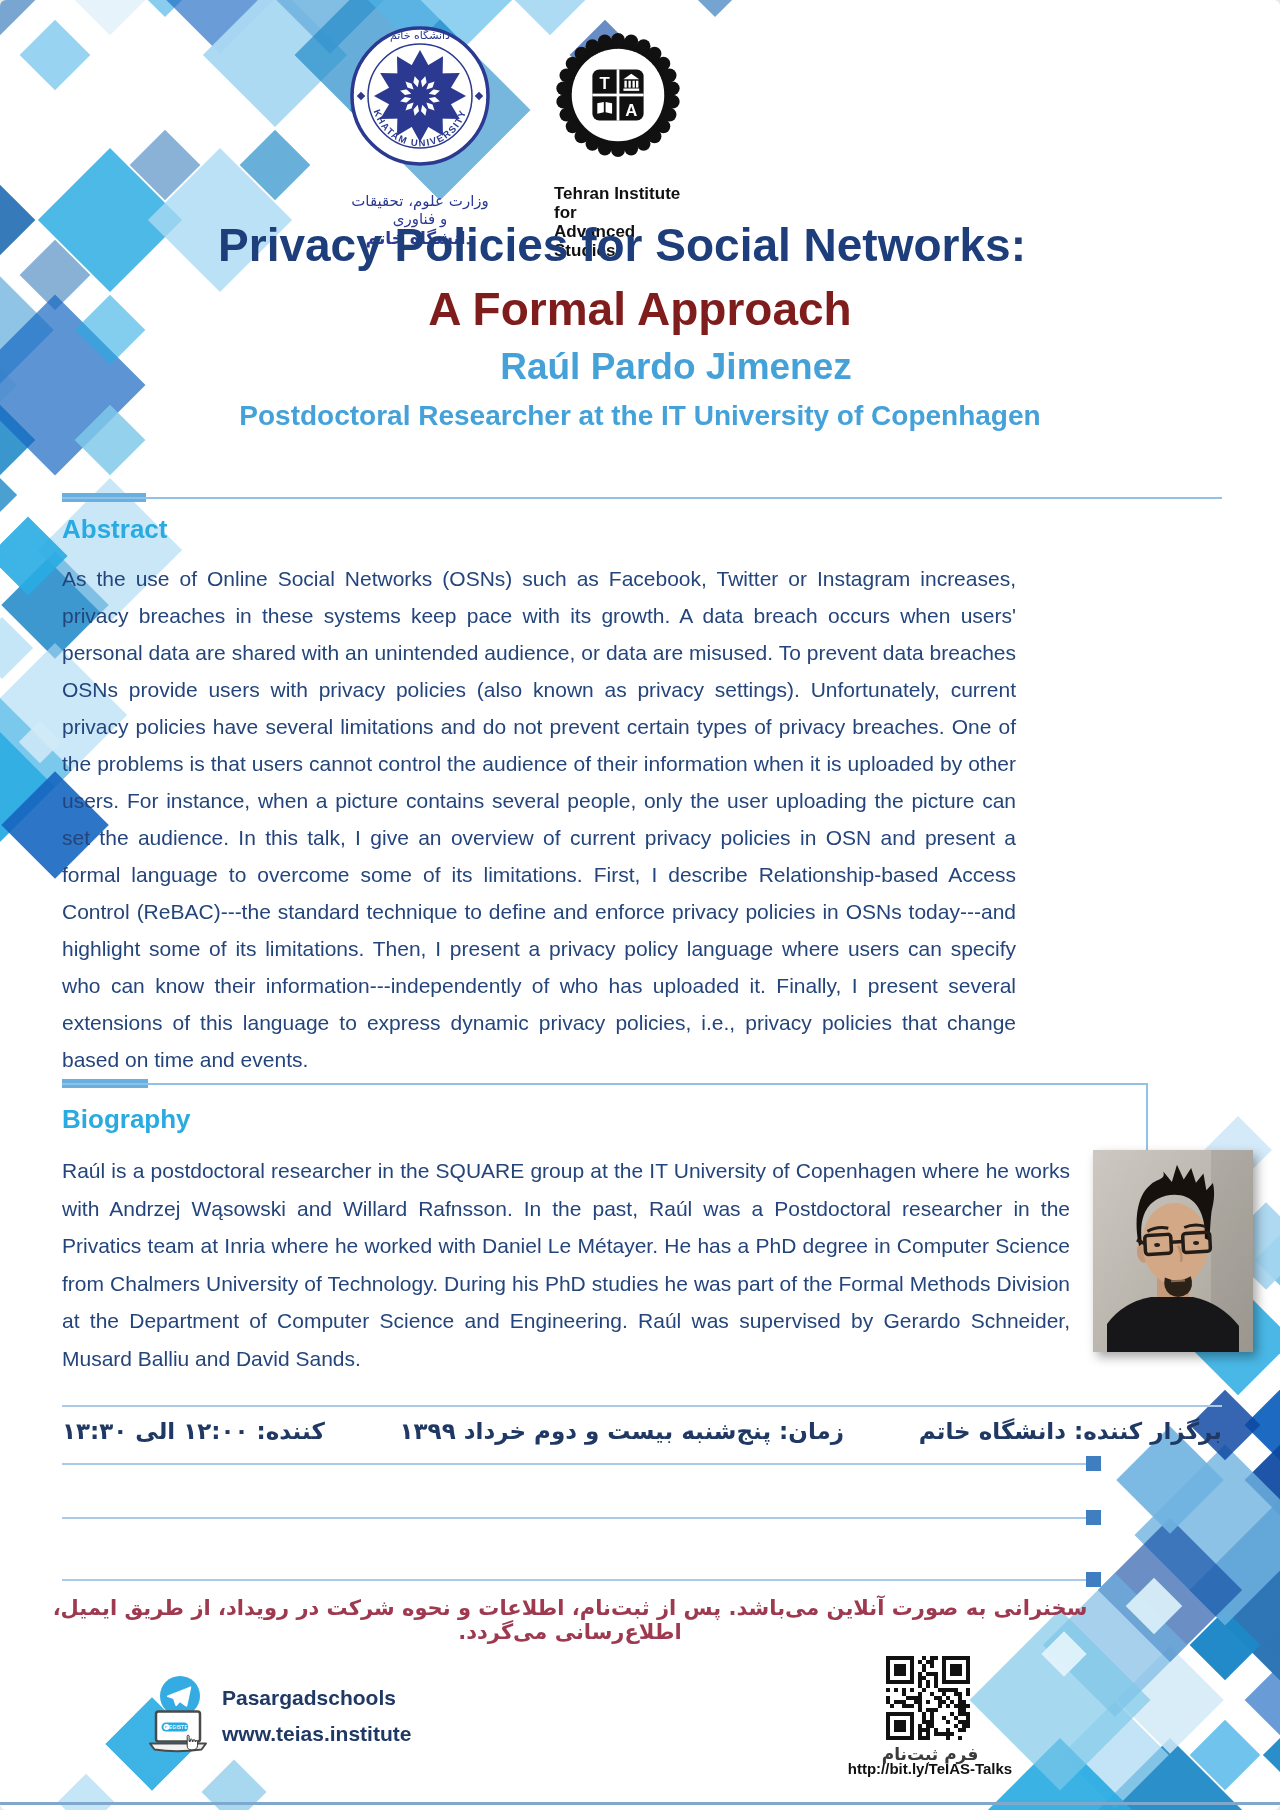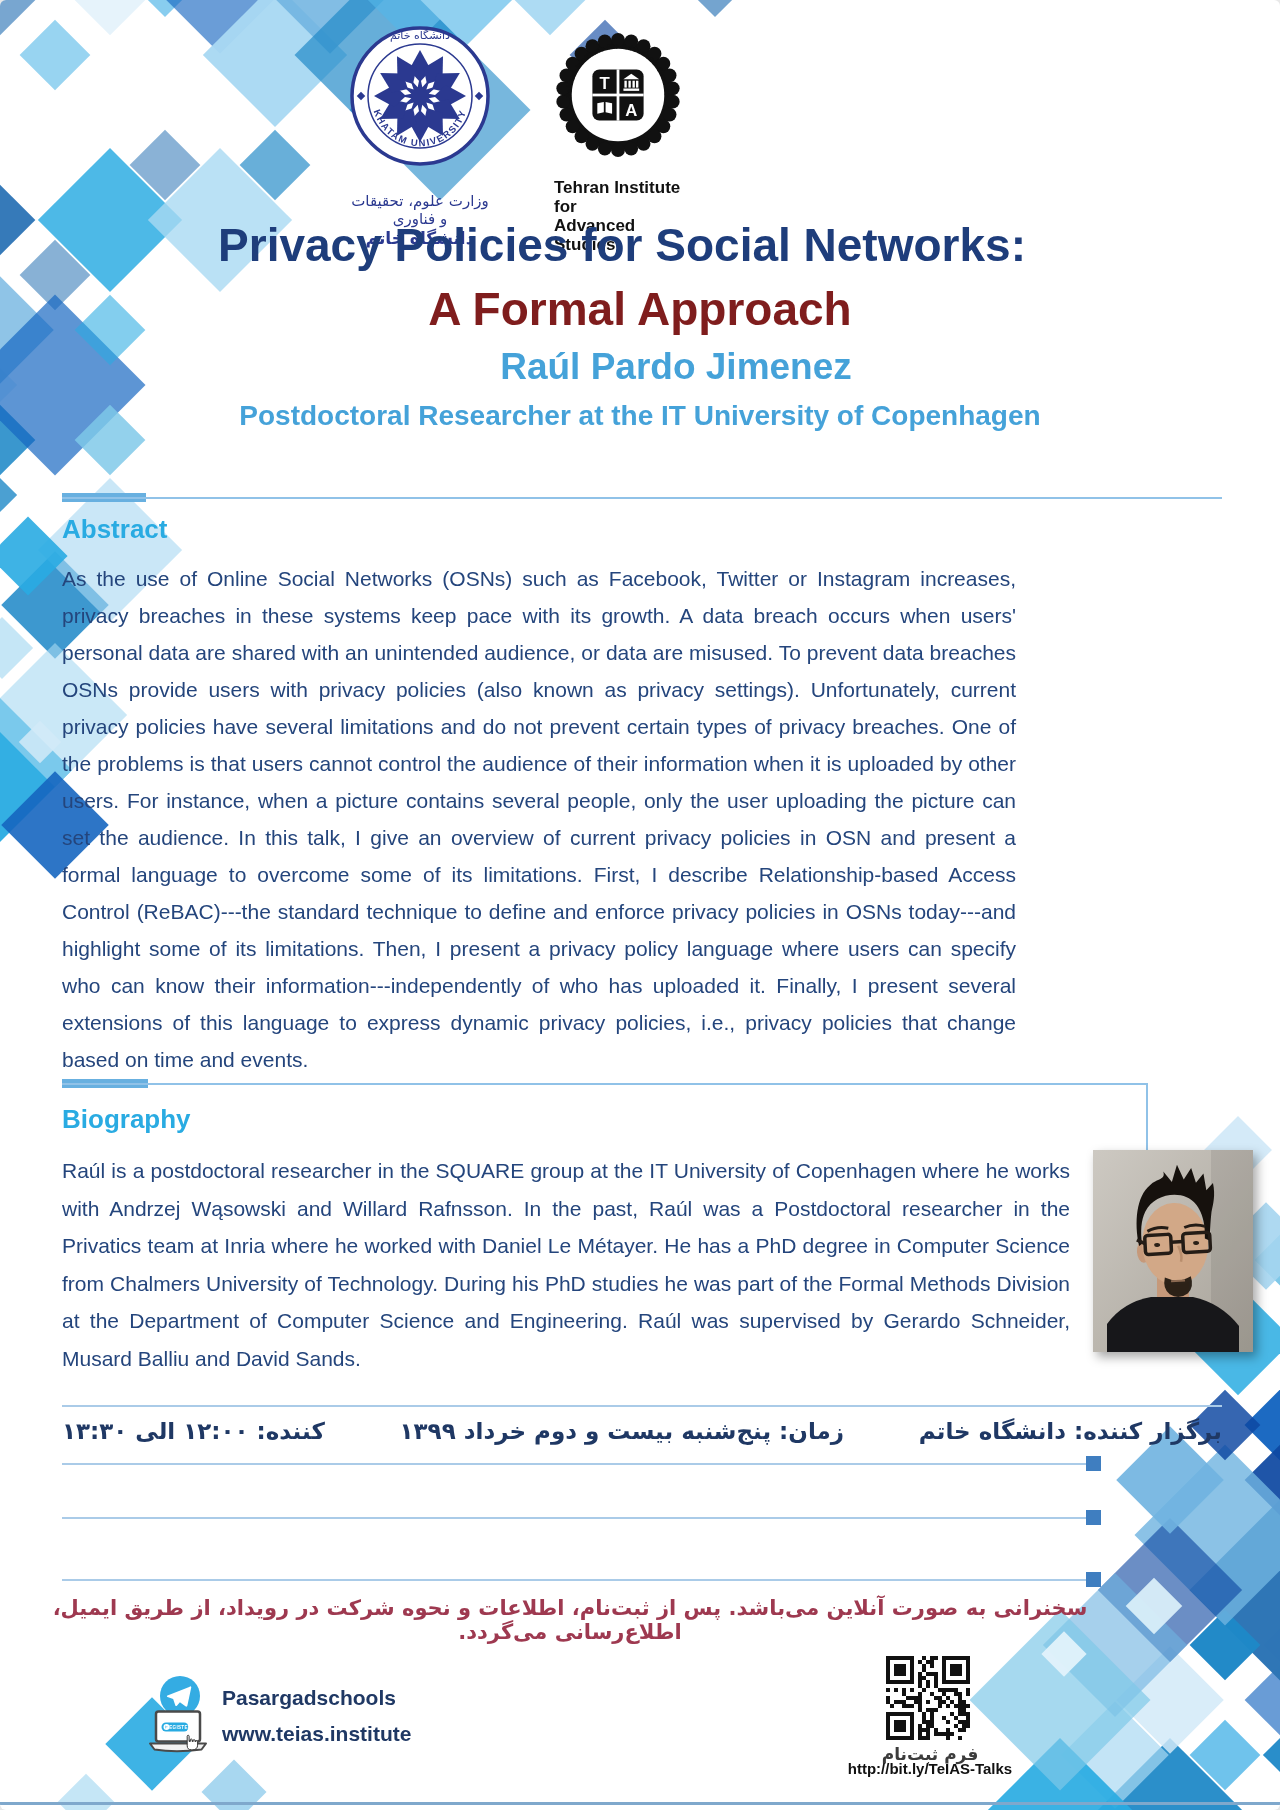--- a/index.html
+++ b/index.html
@@ -7,21 +7,21 @@
           font-family:"Liberation Sans",sans-serif;border-radius:6px;}
   .poster > *{position:absolute;z-index:1;}
   .mosaic-layer{left:0;top:0;width:100%;height:100%;z-index:0;}
   .dm{position:absolute;transform:rotate(45deg);}
 
   
   .khatam-logo{left:346px;top:24px;width:148px;text-align:center;}
   .kh-cap1{font-family:"DejaVu Sans","Liberation Sans",sans-serif;font-size:15px;color:#2b3990;margin-top:20px;}
   .kh-cap2{font-family:"DejaVu Sans","Liberation Sans",sans-serif;font-size:17px;font-weight:bold;color:#2b3990;}
   .teias-logo{left:548px;top:30px;width:140px;text-align:center;}
-  .te-cap{margin-top:14px;text-align:left;padding-left:6px;font-size:17px;line-height:19px;font-weight:bold;color:#111;}
+  .te-cap{margin-top:20px;text-align:left;padding-left:6px;font-size:17px;line-height:19px;font-weight:bold;color:#111;}
 
   svg text{font-family:"Liberation Sans",sans-serif;}
   .fa-svg-text{font-family:"DejaVu Sans",sans-serif;}
 
   
   .title-line1{left:0;top:218px;width:1244px;text-align:center;font-size:46px;font-weight:bold;color:#1e3d7b;}
   .title-line2{left:0;top:282px;width:1280px;text-align:center;font-size:46px;font-weight:bold;color:#7f1d1d;}
   .speaker{left:0;top:346px;width:1280px;text-align:center;font-size:37px;font-weight:bold;color:#45a2d9;padding-left:36px;}
   .affiliation{left:0;top:400px;width:1280px;text-align:center;font-size:28px;font-weight:bold;color:#45a2d9;}
 

